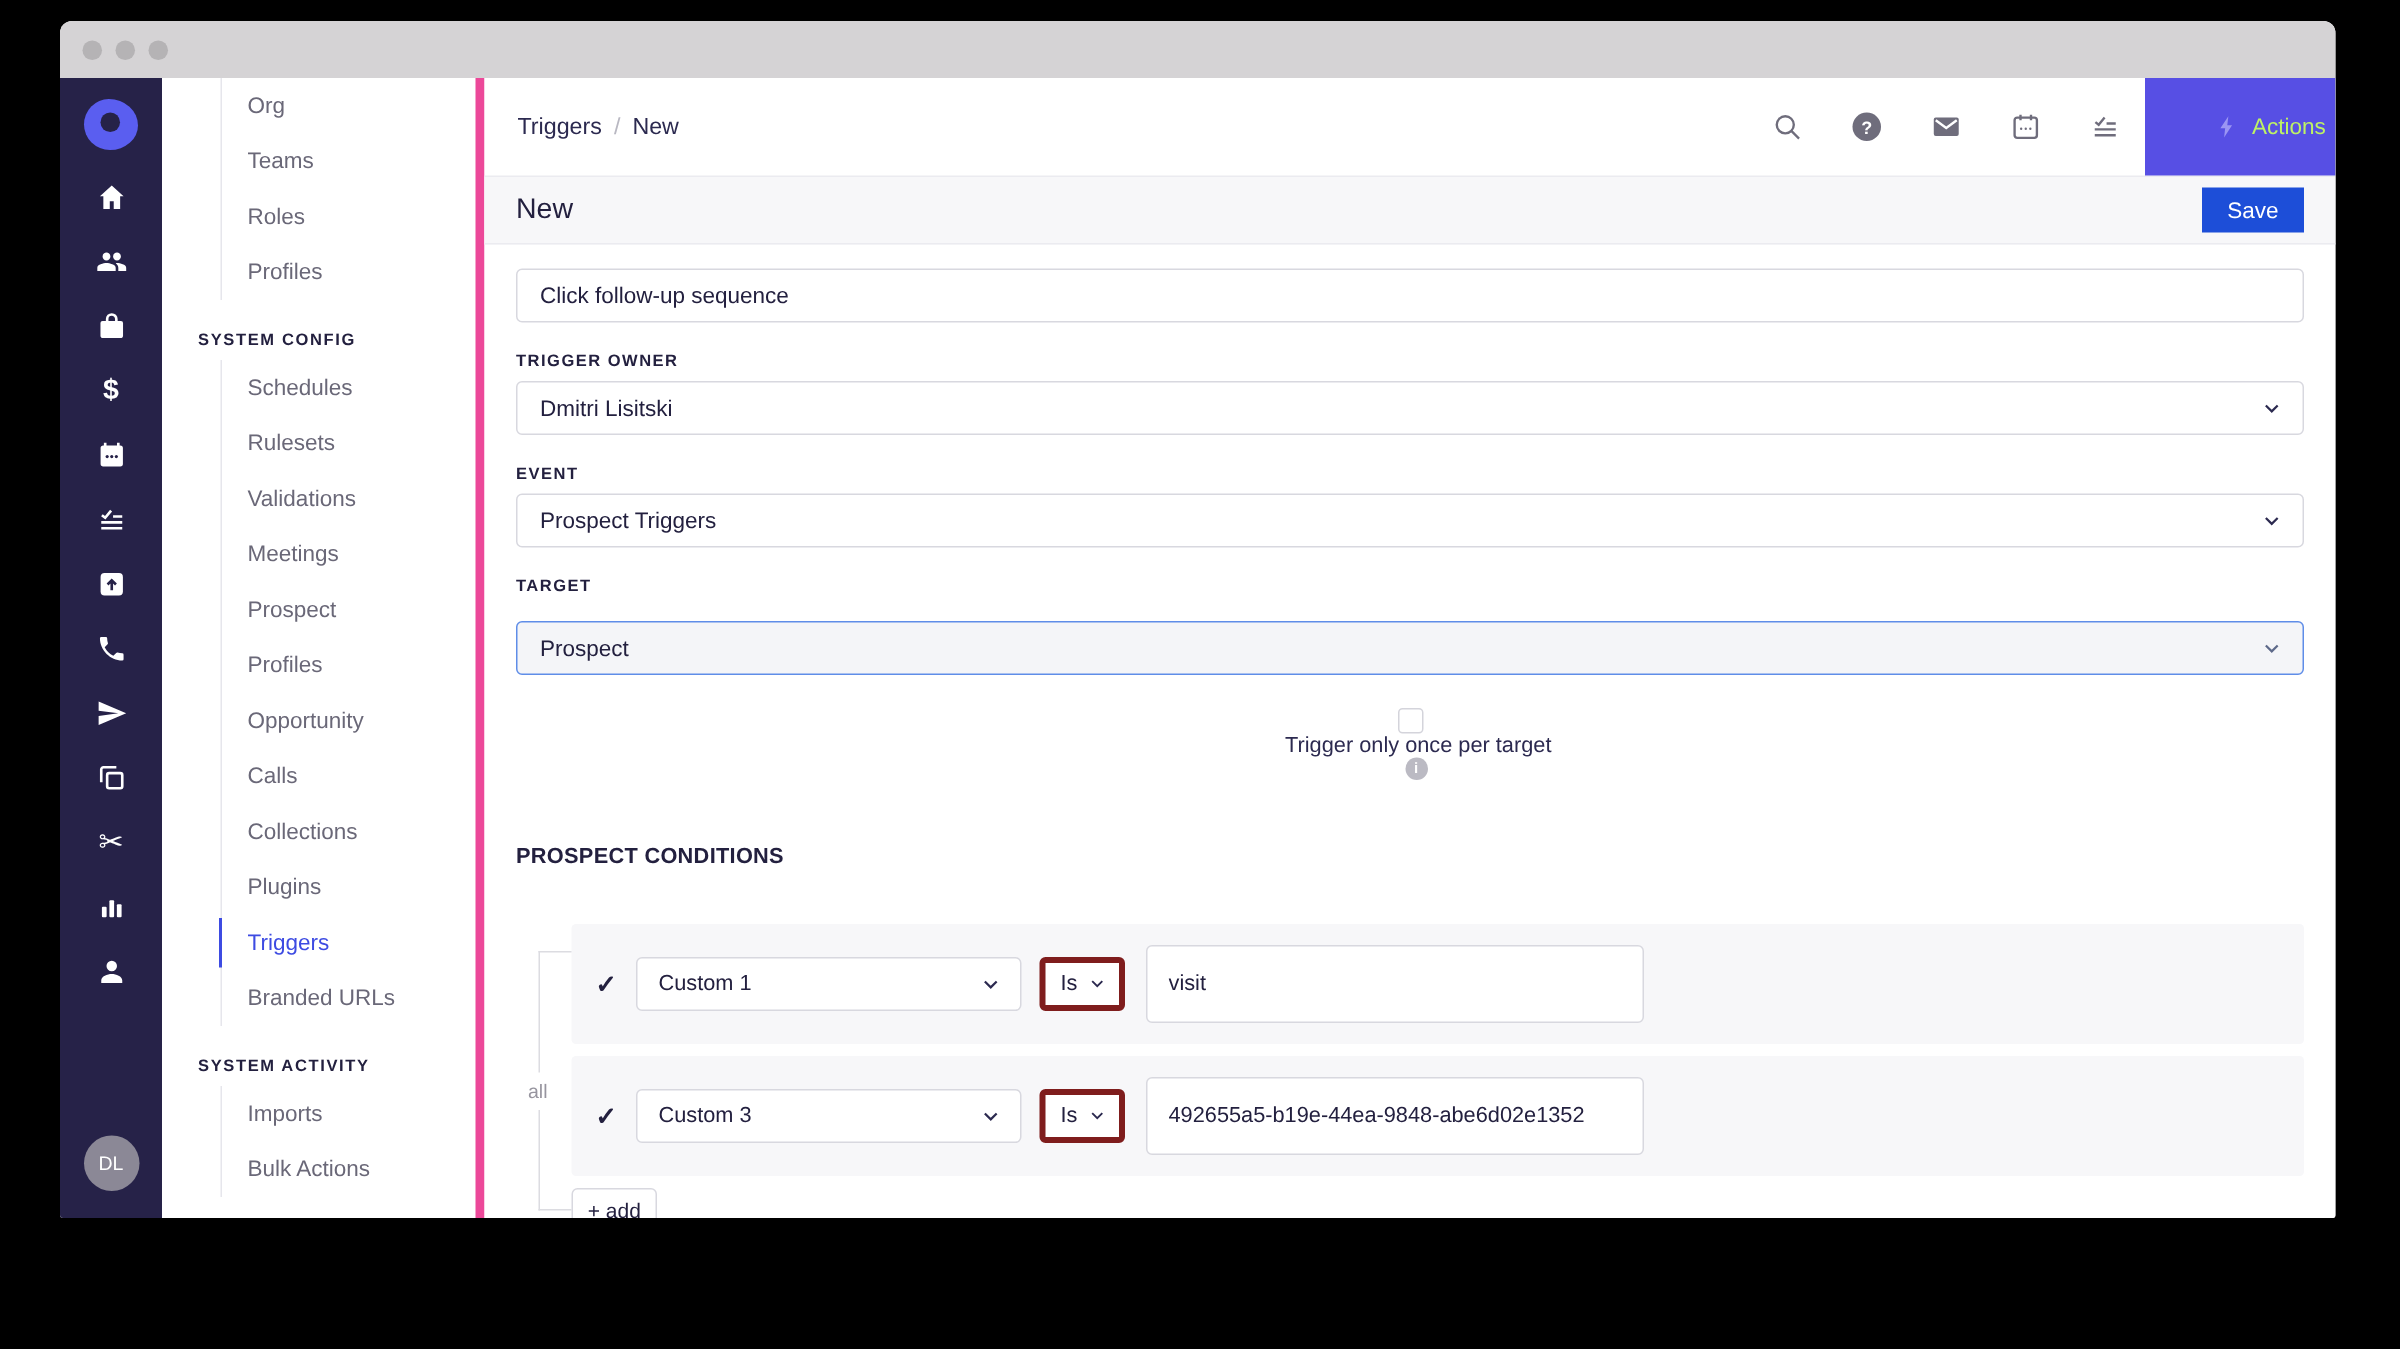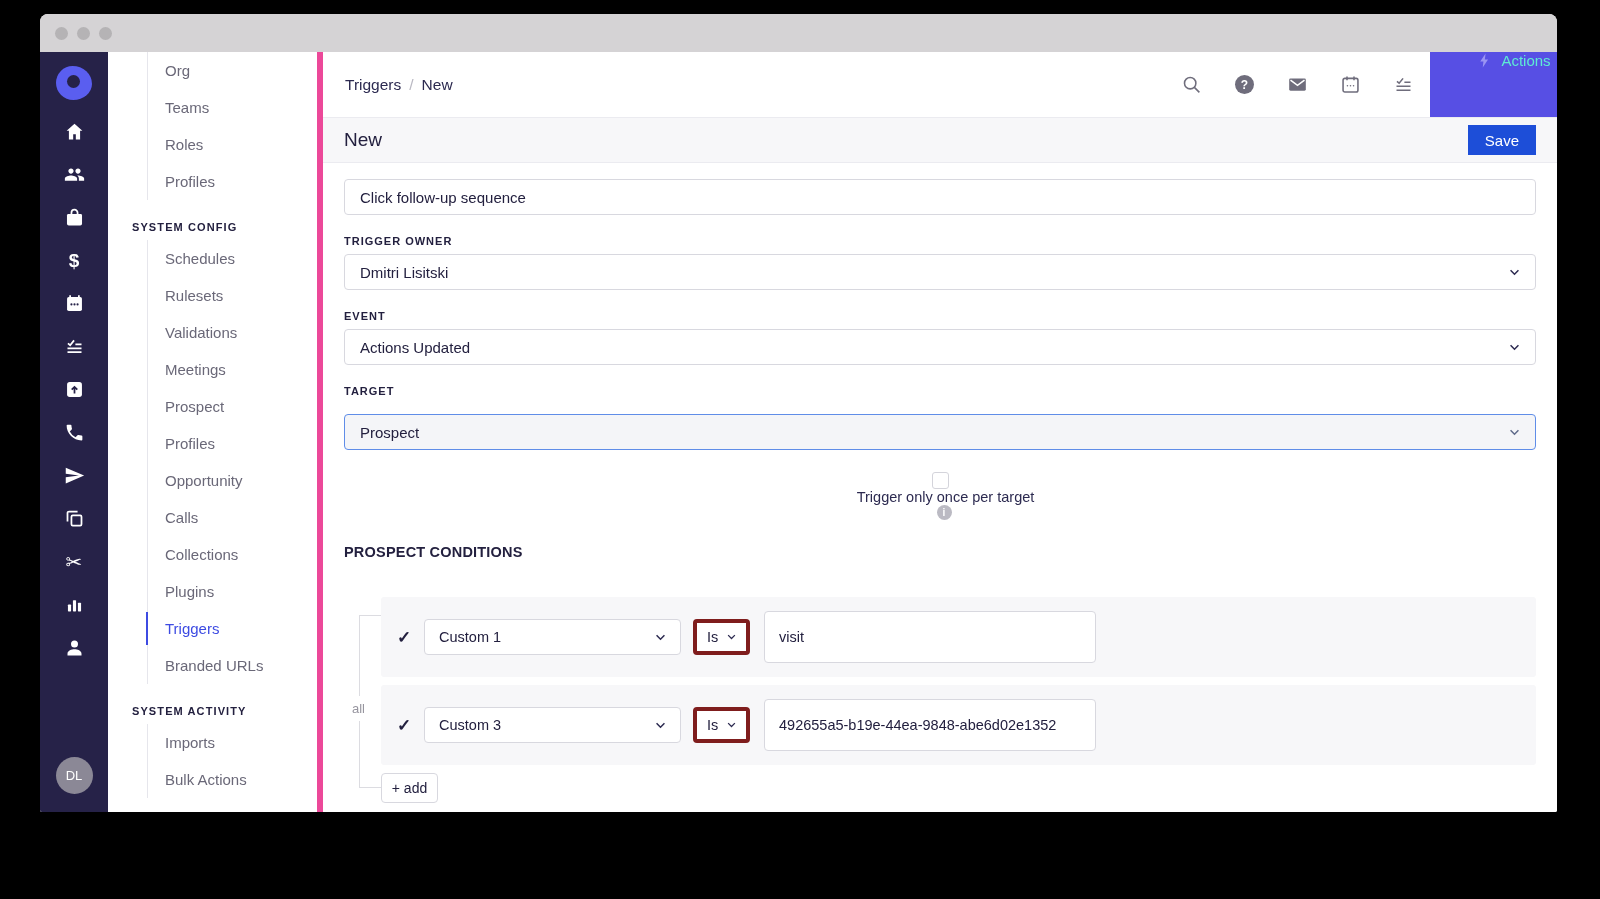--- a/index.html
+++ b/index.html
@@ -59,22 +59,22 @@
   .breadcrumb{ flex:1; display:flex; align-items:center; padding-left:22px;
     font-size:15.5px; color:#2c2a50; }
   .crumb-sep{ color:#b9b8c2; margin:0 8px; }
   .topbar-icons{ display:flex; align-items:stretch; }
   .topbar-icon{ width:53px; display:flex; align-items:center; justify-content:center;
     color:#6f6d7c; cursor:pointer; }
   .topbar-icon svg{ width:21px; height:21px; }
   .help-circle{ width:19px; height:19px; border-radius:50%; background:#6f6d7c;
     color:#fff; font-size:12px; font-weight:bold; display:flex; align-items:center;
     justify-content:center; }
-  .actions-btn{ width:127px; background:#574fe4; color:#5eead4; display:flex;
-    justify-content:center; gap:8px; font-size:15px;
+  .actions-btn{ width:127px; background:#574fe4; color:#bef264; display:flex;
+    align-items:center; justify-content:center; gap:8px; font-size:15px;
     border:none; cursor:pointer;padding-left:40px; }
   .actions-btn svg{ width:17px; height:17px; }
 
   .pagehead{ height:45px; background:#f7f7f9; border-bottom:1px solid #ebebf0;
     display:flex; align-items:center; padding:0 21px; flex:0 0 auto; }
   .page-title{ font-size:19px; color:#23203f; flex:1; }
   .save-btn{ height:30px; padding:0 17px; background:#1d4ed8; border:none;
     border-radius:0; color:#fff; font-size:15px; cursor:pointer;
     font-family:"Liberation Sans",sans-serif; }
 
@@ -92,21 +92,21 @@
   .chev{ width:11px; height:7px; flex:0 0 auto; }
 
   .checkbox-row{ margin-top:22px; display:flex; align-items:center;flex-direction:column; }
   .checkbox{ width:17px; height:17px; border:1px solid #d4d4db; border-radius:3px;
     background:#fff; cursor:pointer; }
   .checkbox-label{ font-size:14.5px; color:#2c2a50; margin-left:11px; }
   .info-icon{ width:15px; height:15px; border-radius:50%; background:#bbbac3; color:#fff;
     font-size:10px; font-weight:bold; display:flex; align-items:center;
     justify-content:center; margin-left:8px; cursor:pointer; }
 
-  .cond-title{ margin-top:24px; font-size:14.5px; font-weight:bold; color:#23203f;
+  .cond-title{ margin-top:43px; font-size:14.5px; font-weight:bold; color:#23203f;
     letter-spacing:0.2px; }
   .cond-wrap{ margin-top:37px; position:relative; padding-left:37px; }
   .bracket{ position:absolute; left:15px; top:18px; width:22px; height:173px;
     border-left:1px solid #dcdce1; border-top:1px solid #dcdce1;
     border-bottom:1px solid #dcdce1; }
   .bracket-label{ position:absolute; left:-10px; top:80px; background:#fff;
     padding:5px 2px; font-size:13px; color:#97959f; }
   .cond-card{ height:80px; background:#f7f7f9; border-radius:3px; display:flex;
     align-items:center; padding:0 16px; margin-bottom:8px; }
   .cond-check{ font-size:17px; font-weight:bold; color:#23203f; width:27px; }
@@ -308,21 +308,21 @@
         <div class="field-label">TRIGGER OWNER</div>
         <div class="select">
           <span>Dmitri Lisitski</span>
           <svg class="chev" viewBox="0 0 12 8" fill="none" stroke="#2c2a50" stroke-width="1.7">
               <path d="M1.5 1.5L6 6l4.5-4.5"></path>
             </svg>
         </div>
 
         <div class="field-label">EVENT</div>
         <div class="select">
-          <span>Actions Updated</span>
+          <span>Prospect Triggers</span>
           <svg class="chev" viewBox="0 0 12 8" fill="none" stroke="#2c2a50" stroke-width="1.7">
               <path d="M1.5 1.5L6 6l4.5-4.5"></path>
             </svg>
         </div>
 
         <div class="field-label">TARGET</div>
         <div class="select focused">
           <span>Prospect</span>
           <svg class="chev" viewBox="0 0 12 8" fill="none" stroke="#5e6a8a" stroke-width="1.7">
               <path d="M1.5 1.5L6 6l4.5-4.5"></path>

